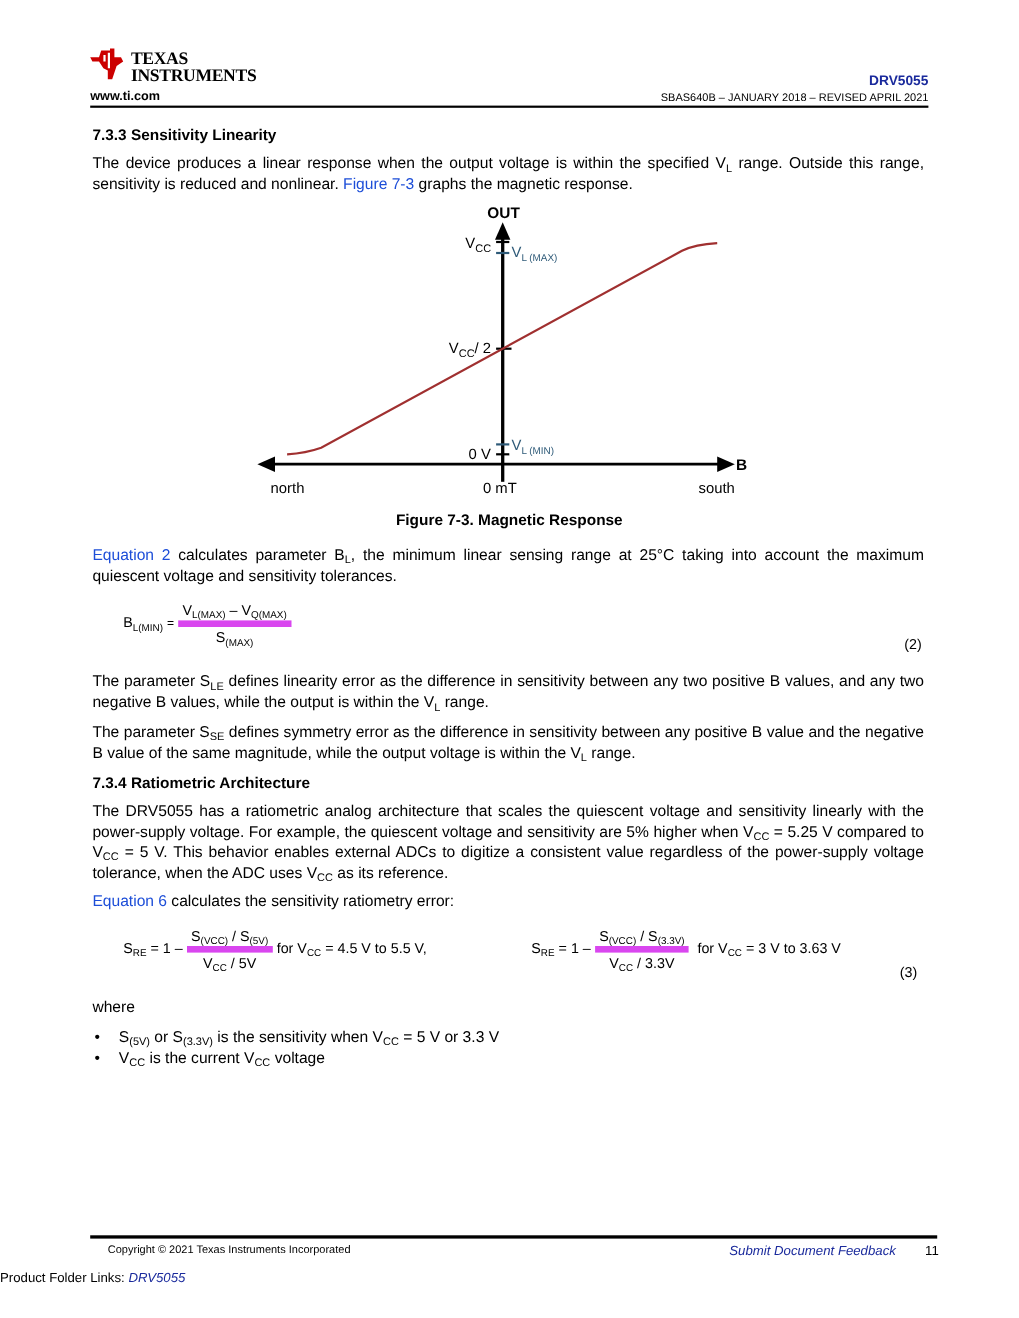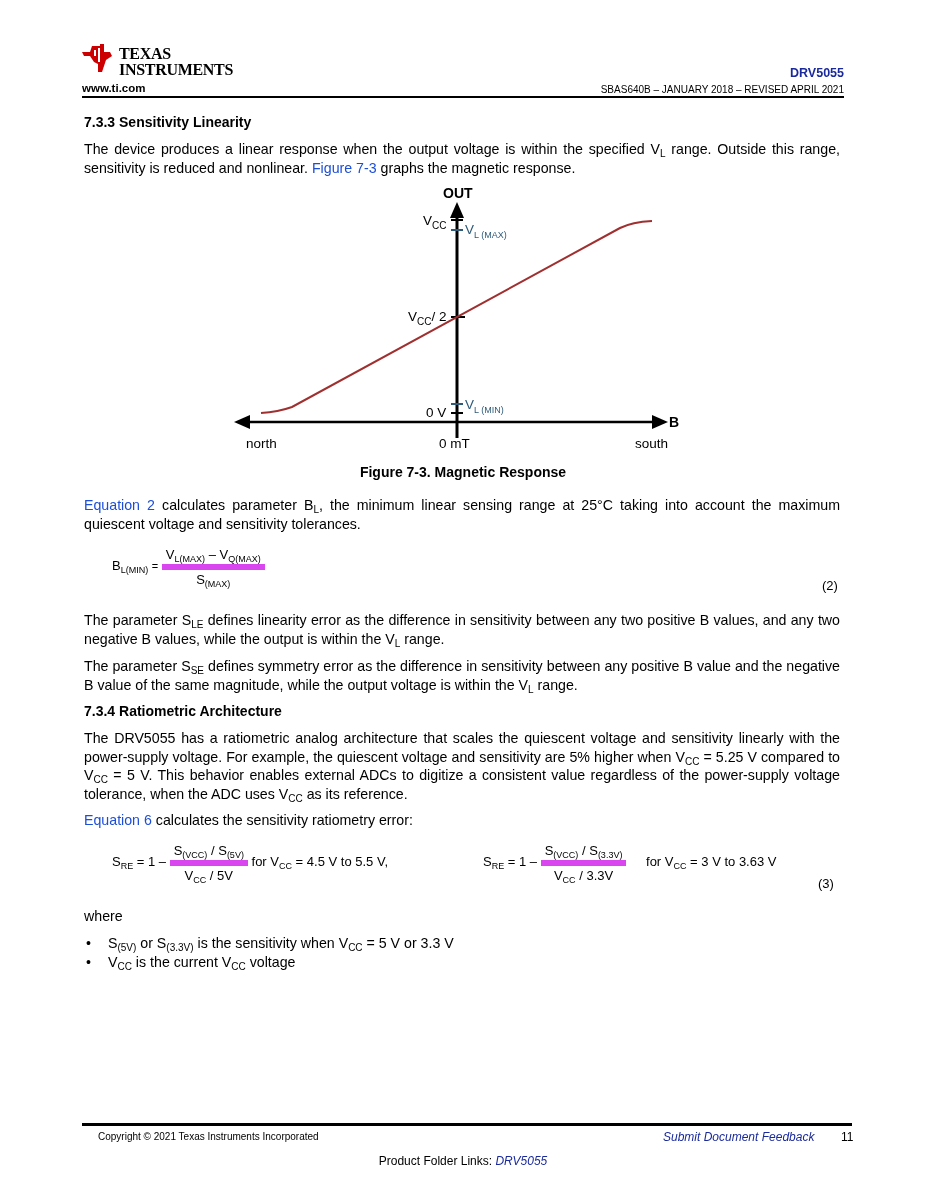--- a/index.html
+++ b/index.html
@@ -112,31 +112,31 @@
     <span class="den"><span>V</span><sub>CC</sub><span> / 5V</span></span>
   </span>
   <span style="margin-left:0;"><span>for V</span><sub>CC</sub><span> = 4.5 V to 5.5 V,</span></span>
 </div>
 <div class="abs eq" style="left:483px;top:843px;">
   <span>S</span><sub>RE</sub><span> = 1 – </span>
   <span class="frac">
     <span class="num"><span>S</span><sub>(VCC)</sub><span> / </span><span>S</span><sub>(3.3V)</sub></span>
     <span class="den"><span>V</span><sub>CC</sub><span> / 3.3V</span></span>
   </span>
-  <span style="margin-left:16px;"><span>for V</span><sub>CC</sub><span> = 3 V to 3.63 V</span></span>
+  <span style="margin-left:4px;"><span>for V</span><sub>CC</sub><span> = 3 V to 3.63 V</span></span>
 </div>
 <div class="abs eqno" style="left:818px;top:876px;">(3)</div>
 
 <div class="abs para" style="left:84px;top:907px;">where</div>
 <ul class="bul abs" style="left:84px;top:934px;width:600px;">
   <li><span>S</span><sub>(5V)</sub><span> or S</span><sub>(3.3V)</sub><span> is the sensitivity when V</span><sub>CC</sub><span> = 5 V or 3.3 V</span></li>
   <li><span>V</span><sub>CC</sub><span> is the current V</span><sub>CC</sub><span> voltage</span></li>
 </ul>
 
 <div>
   <div class="hdr-rule" style="top:1123px;height:3px;width:770px;"></div>
   <div class="abs footer-small" style="left:98px;top:1131px;">Copyright © 2021 Texas Instruments Incorporated</div>
   <div class="abs" style="left:663px;top:1130px;font-size:12px;font-style:italic;color:#1a2a9c;">Submit Document Feedback</div>
   <div class="abs" style="left:841px;top:1130px;font-size:12px;">11</div>
-  <div class="abs" style="left:0;width:926px;top:1154px;text-align:center;font-size:12px;">
+  <div class="abs" style="left:0;width:926px;top:1154px;font-size:12px;">
     <span>Product Folder Links: </span><span style="font-style:italic;color:#1a2a9c;">DRV5055</span>
   </div>
 </div>
 
 </body></html>

